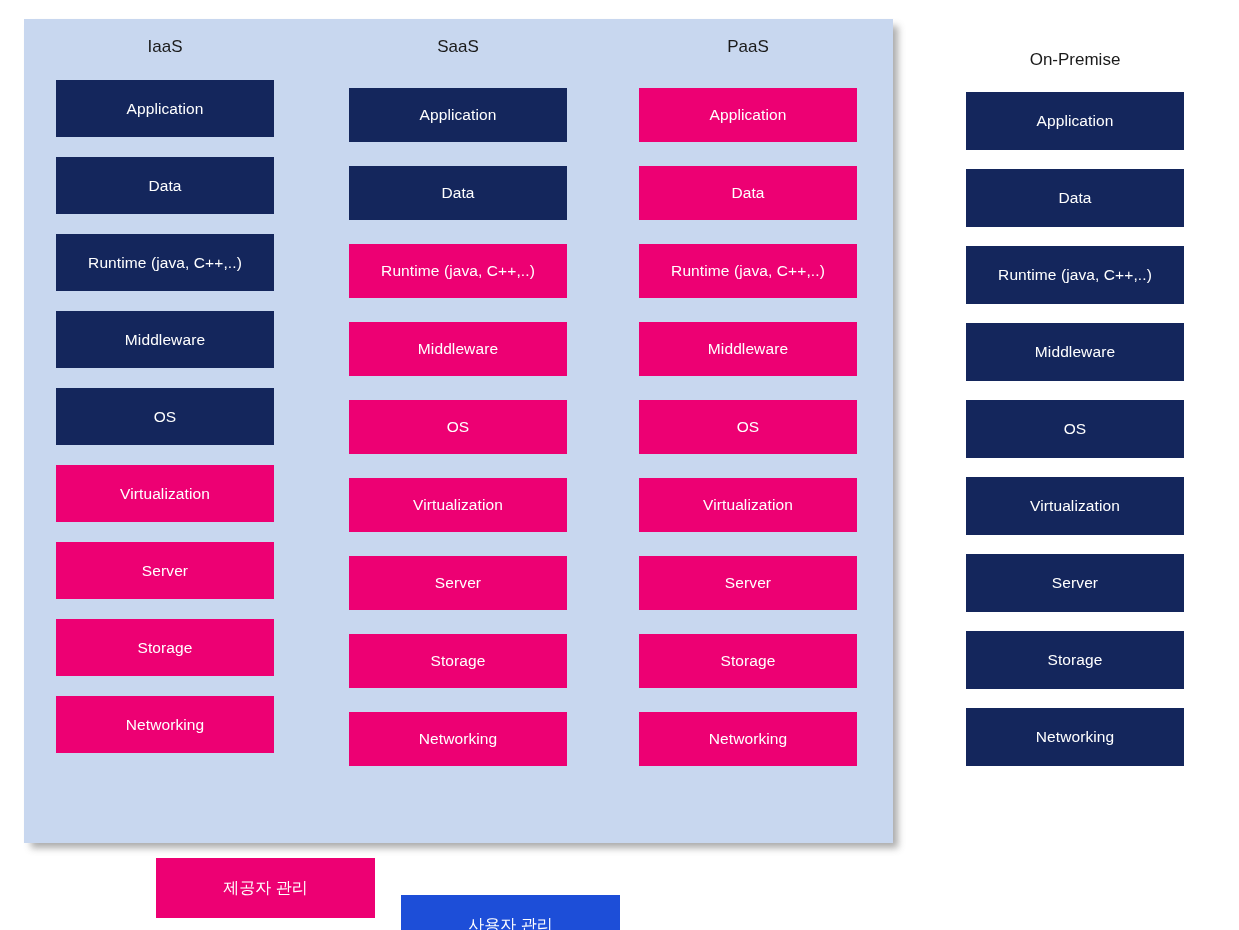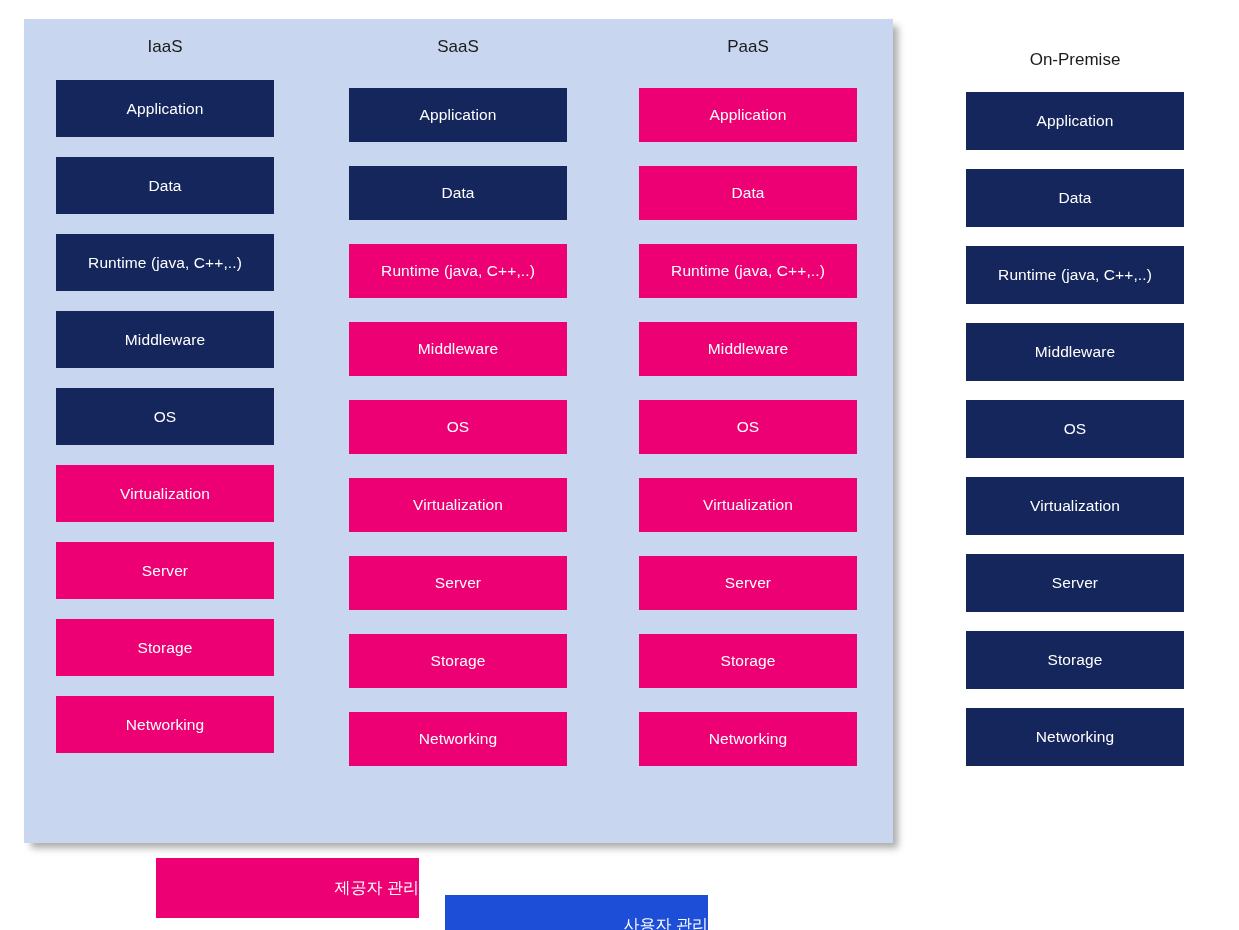--- a/index.html
+++ b/index.html
@@ -103,25 +103,24 @@
     left: 156px;
     top: 858px;
     display: flex;
     gap: 26px;
   }
   .legend-item {
     width: 219px;
     height: 60px;
     display: flex;
     align-items: center;
-    justify-content: flex-end;
+    justify-content: center;
     color: #ffffff;
     font-size: 16px;
     white-space: nowrap;
-    padding-left: 44px;
   }
   .legend-item.pink { background: #ed0073; }
   .legend-item.navy { background: #1d4ed8; margin-top: 37px; }
 </style>
 </head>
 <body>
 
 <div id="stage">
 
   <div class="cloud-panel"></div>

